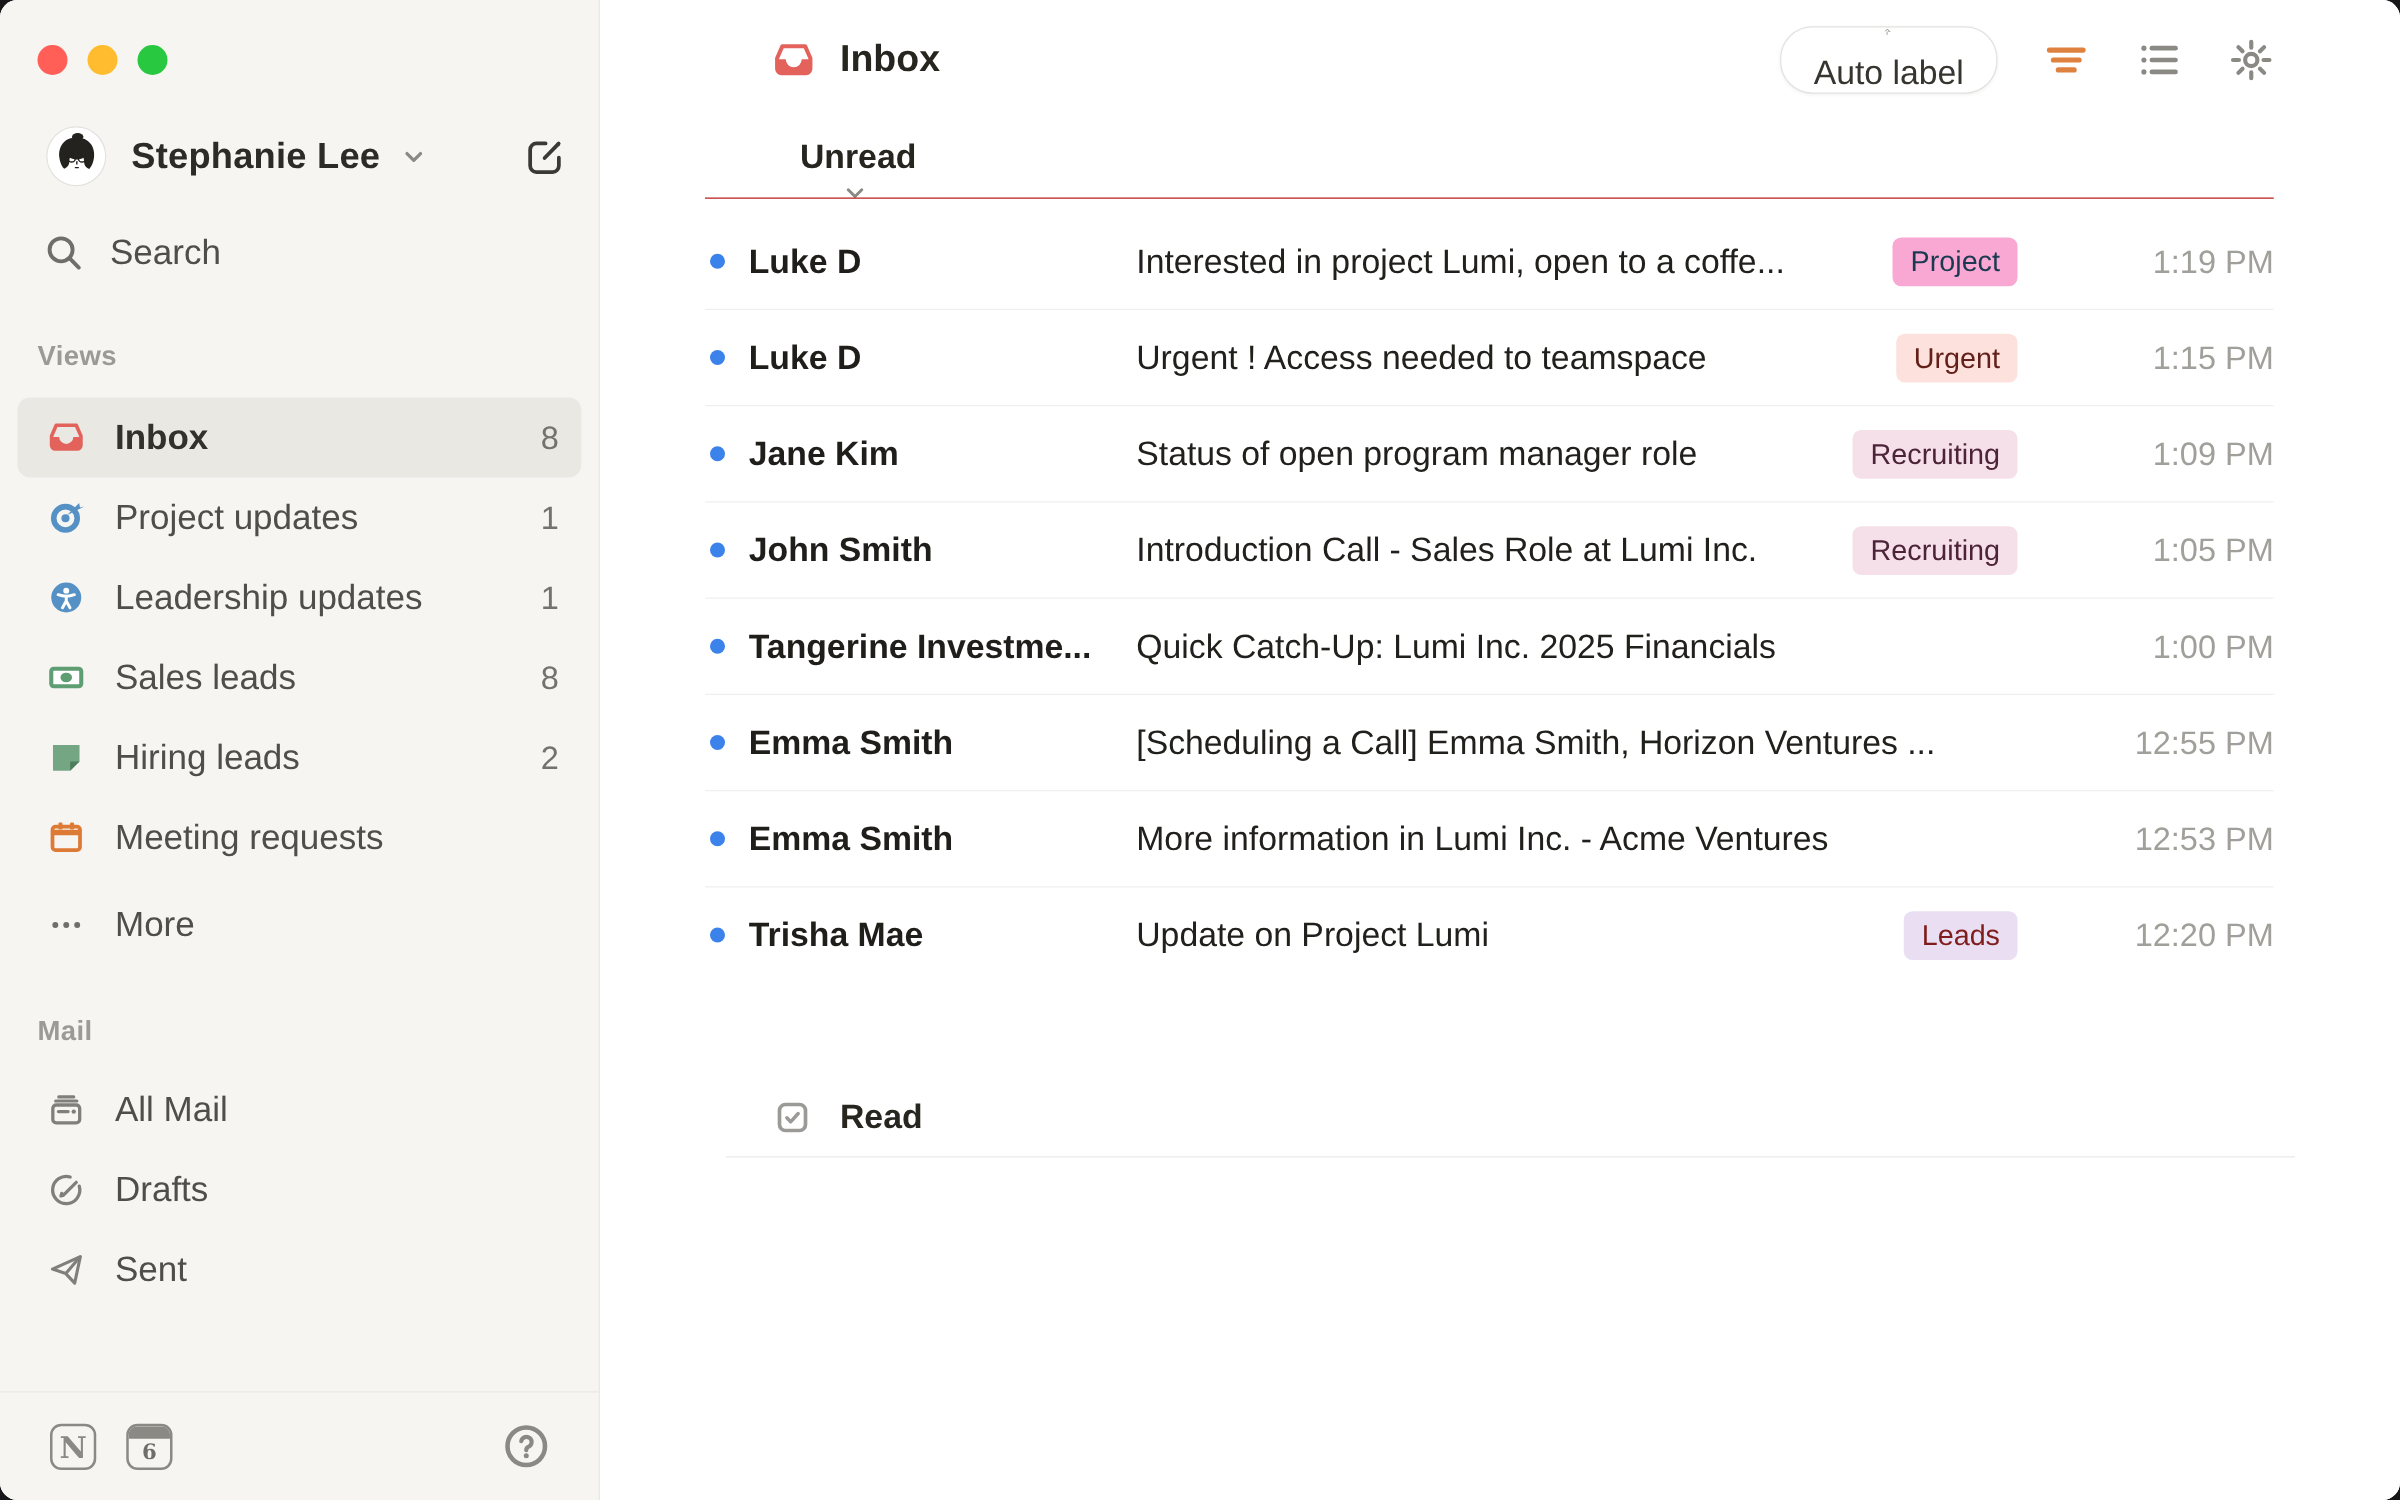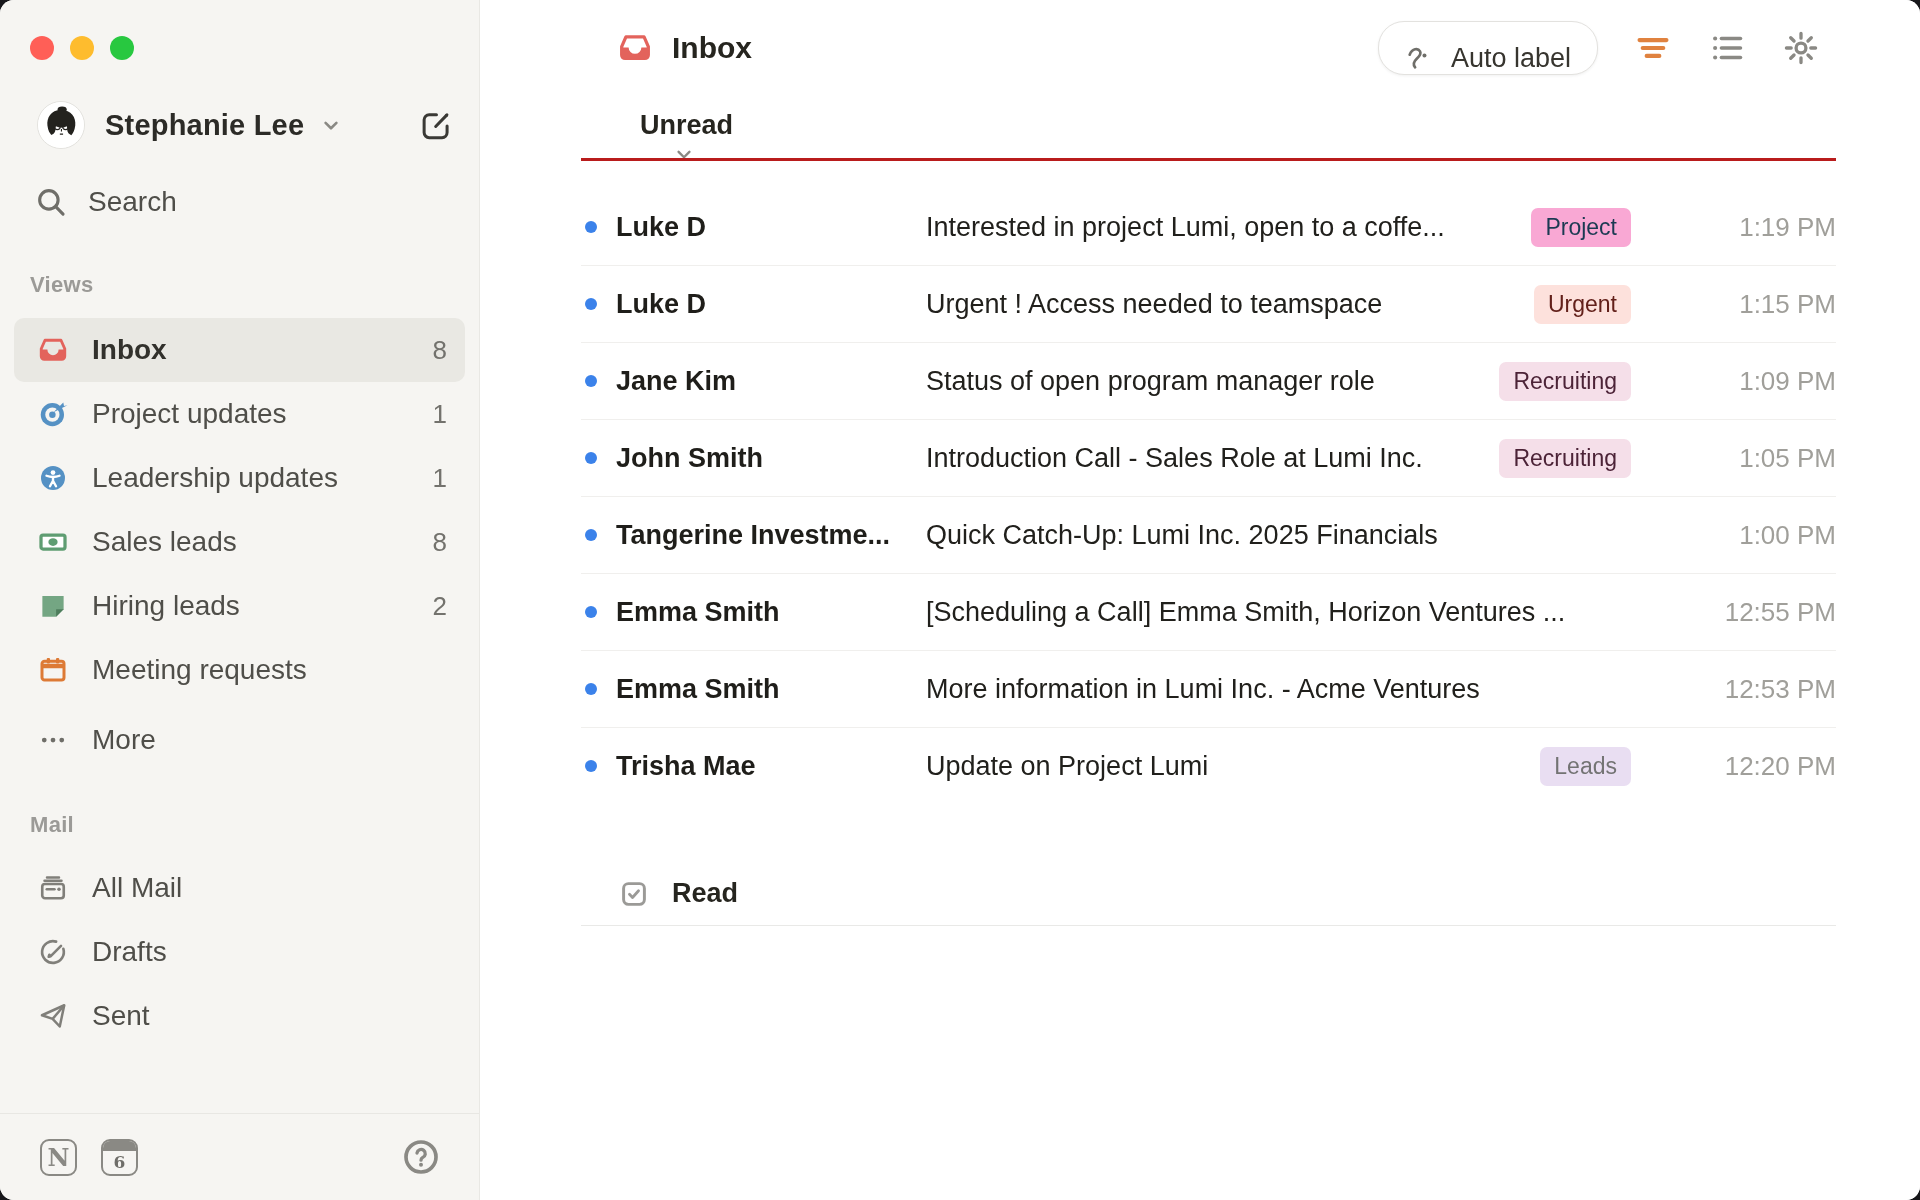--- a/index.html
+++ b/index.html
@@ -45,40 +45,40 @@
   .cal-badge{flex-direction:column;padding:0;overflow:hidden;}
   .cal-badge .cal-top{width:100%;height:10px;background:#8a8984;}
   .cal-badge .cal-num{flex:1;display:flex;align-items:center;justify-content:center;font-family:"DejaVu Serif","Liberation Serif",serif;font-size:17px;font-weight:700;color:#6f6e69;}
   .help-btn{margin-left:auto;display:flex;cursor:pointer;}
 
   
   .main{position:absolute;left:480px;top:0;right:0;bottom:0;background:#ffffff;}
   .main-header{position:absolute;top:20px;left:138px;right:100px;height:56px;display:flex;align-items:center;}
   .main-title{margin-left:20px;font-size:30px;font-weight:700;color:#26251f;}
   .header-controls{margin-left:auto;display:flex;align-items:center;gap:36px;}
-  .auto-label-btn{display:flex;align-items:flex-end;gap:14px;height:52px;padding:0 26px;background:#fff;border:1px solid #e3e2df;border-radius:26px;box-shadow:0 1px 3px rgba(0,0,0,.06);cursor:pointer;}
+  .auto-label-btn{display:flex;align-items:center;gap:14px;height:52px;padding:0 26px;background:#fff;border:1px solid #e3e2df;border-radius:26px;box-shadow:0 1px 3px rgba(0,0,0,.06);cursor:pointer;flex-direction:column;}
   .auto-label-btn .lbl{font-size:27px;font-weight:500;color:#37352f;}
   .icon-btn{display:flex;cursor:pointer;}
 
   .group-header{position:absolute;left:138px;height:48px;display:flex;align-items:center;}
   .unread-header{top:110px;flex-direction:column;}
   .group-header .lbl{margin-left:22px;font-size:27px;font-weight:700;color:#26251f;}
   .group-header .chev{margin-left:16px;display:flex;}
 
-  .email-list{position:absolute;top:158px;left:101px;width:1255px;border-top:3px solid #b91c1c;padding-top:28px;}
+  .email-list{position:absolute;top:158px;left:84px;width:1255px;border-top:1px solid #b91c1c;padding-top:12px;}
   .email-row{height:76px;display:flex;align-items:center;border-bottom:1px solid #f0efed;cursor:pointer;}
   .email-row:last-child{border-bottom:none;}
   .unread-dot{width:12px;height:12px;border-radius:50%;background:#3b82ea;margin-left:4px;flex:none;}
   .sender{margin-left:19px;width:310px;flex:none;font-size:27px;font-weight:700;color:#1f1e1a;white-space:nowrap;overflow:hidden;}
   .subject{flex:1;font-size:27px;color:#21201c;white-space:nowrap;overflow:hidden;}
   .tag{flex:none;font-size:23px;font-weight:500;padding:6px 14px;border-radius:7px;white-space:nowrap;}
   .tag[data-color="blue"]{background:#f9a8d4;color:#1b3a52;}
   .tag[data-color="red"]{background:#fde1dc;color:#63201a;}
   .tag[data-color="pink"]{background:#f5dfe9;color:#4c2337;}
-  .tag[data-color="purple"]{background:#e9def2;color:#737373;}
+  .tag[data-color="purple"]{background:#e9def2;color:#7f1d1d;}
   .tag:not([data-color]){display:none;}
   .time{flex:none;width:205px;text-align:right;font-size:26px;color:#a09f9a;}
 
   .read-header{position:absolute;top:862px;left:101px;width:1255px;height:64px;display:flex;align-items:center;border-bottom:1px solid #e9e9e7;box-sizing:border-box;padding-left:37px;}
   .read-header .lbl{margin-left:22px;font-size:27px;font-weight:700;color:#26251f;}
 </style>
 </head>
 <body>
 
 <div class="app">

